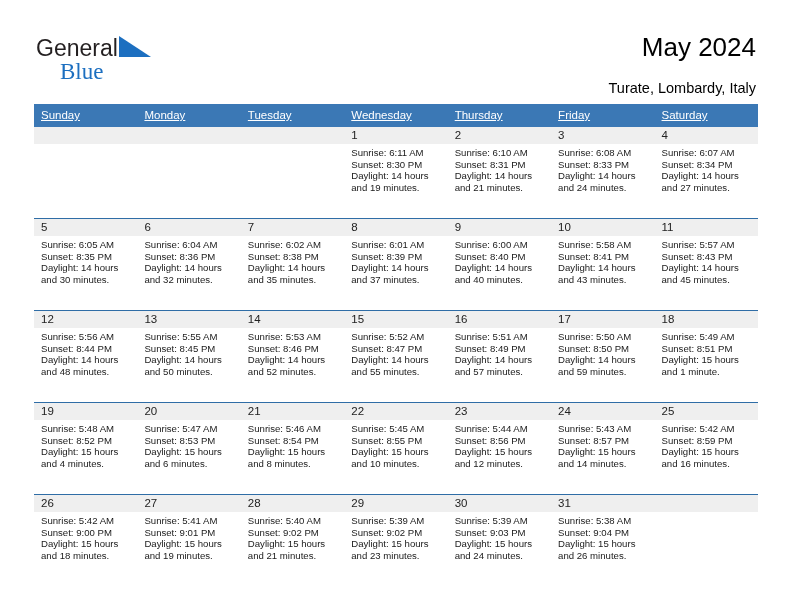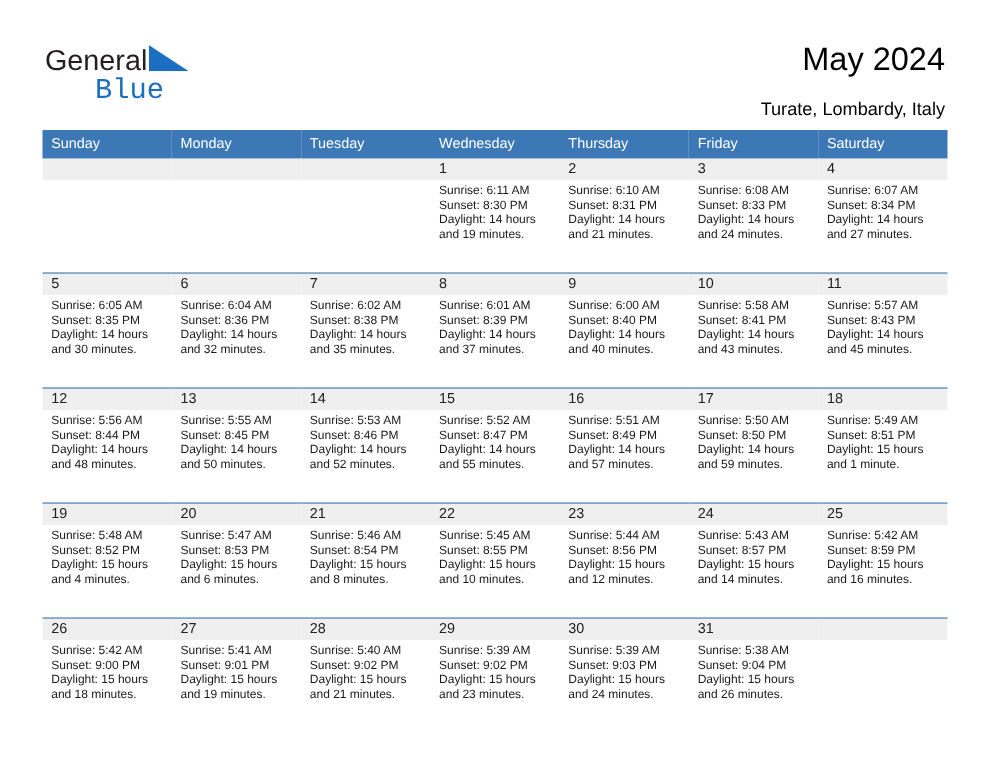--- a/index.html
+++ b/index.html
@@ -40,24 +40,24 @@
     font-size: 23px;
     color: #231f20;
     letter-spacing: 0px;
     line-height: 24px;
     font-family: "Liberation Sans", sans-serif;
   }
   .brand-blue {
     font-size: 23px;
     color: #1c6fc0;
     line-height: 24px;
-    margin-left: 40px;
+    margin-left: 24px;
     display: block;
     margin-top: -2px;
-    font-family: Liberation Mono, monospace;
+    font-family: Liberation Serif, serif;
   }
   .brand-row1 {
     display: flex;
     height: 26px;
   }
   .brand-flag {
     width: 32px;
     height: 21px;
     margin-left: 1px;
     margin-bottom: 1px;
@@ -94,20 +94,21 @@
   }
   .cal th {
     background: #3b78b5;
     color: #ffffff;
     font-size: 11.5px;
     font-weight: normal;
     text-align: left;
     padding: 5px 0 5px 7px;
     height: 21px;
     line-height: 13px;
+    text-decoration: underline;
   }
   .cal td {
     vertical-align: top;
     padding: 0;
     width: 103.42px;
     height: 91px;
     border-top: 1.4px solid #2f6da6;
     background: #ffffff;
   }
   .cal tbody tr:first-child td {

